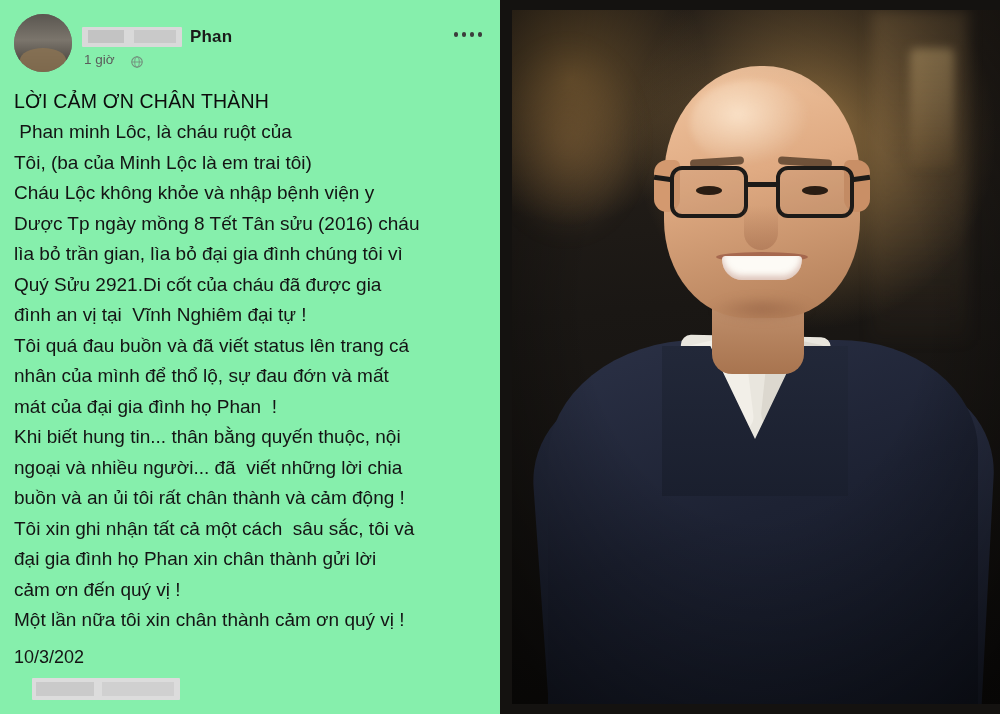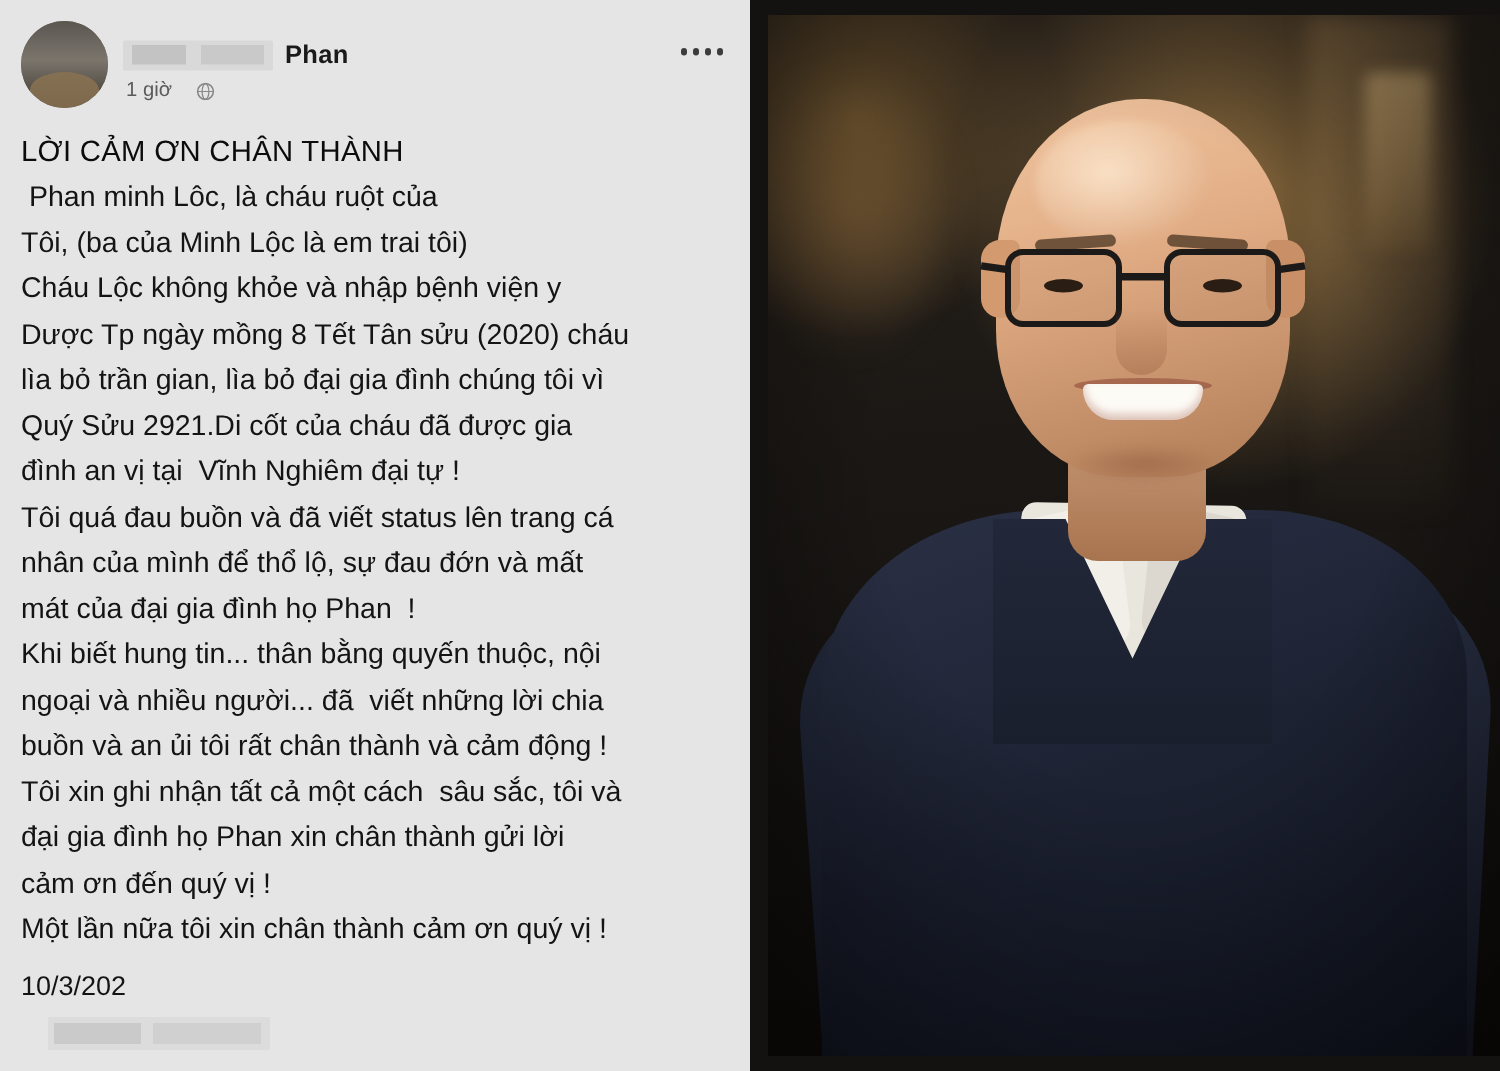--- a/index.html
+++ b/index.html
@@ -15,21 +15,21 @@
     background: #ffffff;
     display: flex;
     flex-direction: row;
   }
 
   
   .post-pane {
     position: relative;
     width: 500px;
     height: 714px;
-    background: #e5e5e5;
+    background: #86efac;
     padding: 10px 14px 0 14px;
   }
 
   .post-header {
     display: flex;
     align-items: flex-start;
     position: relative;
     height: 70px;
   }
 
@@ -444,21 +444,21 @@
         <i></i>
         <i></i>
       </div>
     </div>
 
     <div class="post-body">
       <div class="post-title">LỜI CẢM ƠN CHÂN THÀNH</div>
       <div class="post-line"> Phan minh Lôc, là cháu ruột của</div>
       <div class="post-line">Tôi, (ba của Minh Lộc là em trai tôi)</div>
       <div class="post-line">Cháu Lộc không khỏe và nhập bệnh viện y</div>
-      <div class="post-line">Dược Tp ngày mồng 8 Tết Tân sửu (2020) cháu</div>
+      <div class="post-line">Dược Tp ngày mồng 8 Tết Tân sửu (2016) cháu</div>
       <div class="post-line">lìa bỏ trần gian, lìa bỏ đại gia đình chúng tôi vì</div>
       <div class="post-line">Quý Sửu 2921.Di cốt của cháu đã được gia</div>
       <div class="post-line">đình an vị tại  Vĩnh Nghiêm đại tự !</div>
       <div class="post-line">Tôi quá đau buồn và đã viết status lên trang cá</div>
       <div class="post-line">nhân của mình để thổ lộ, sự đau đớn và mất</div>
       <div class="post-line">mát của đại gia đình họ Phan  !</div>
       <div class="post-line">Khi biết hung tin... thân bằng quyến thuộc, nội</div>
       <div class="post-line">ngoại và nhiều người... đã  viết những lời chia</div>
       <div class="post-line">buồn và an ủi tôi rất chân thành và cảm động !</div>
       <div class="post-line">Tôi xin ghi nhận tất cả một cách  sâu sắc, tôi và</div>

